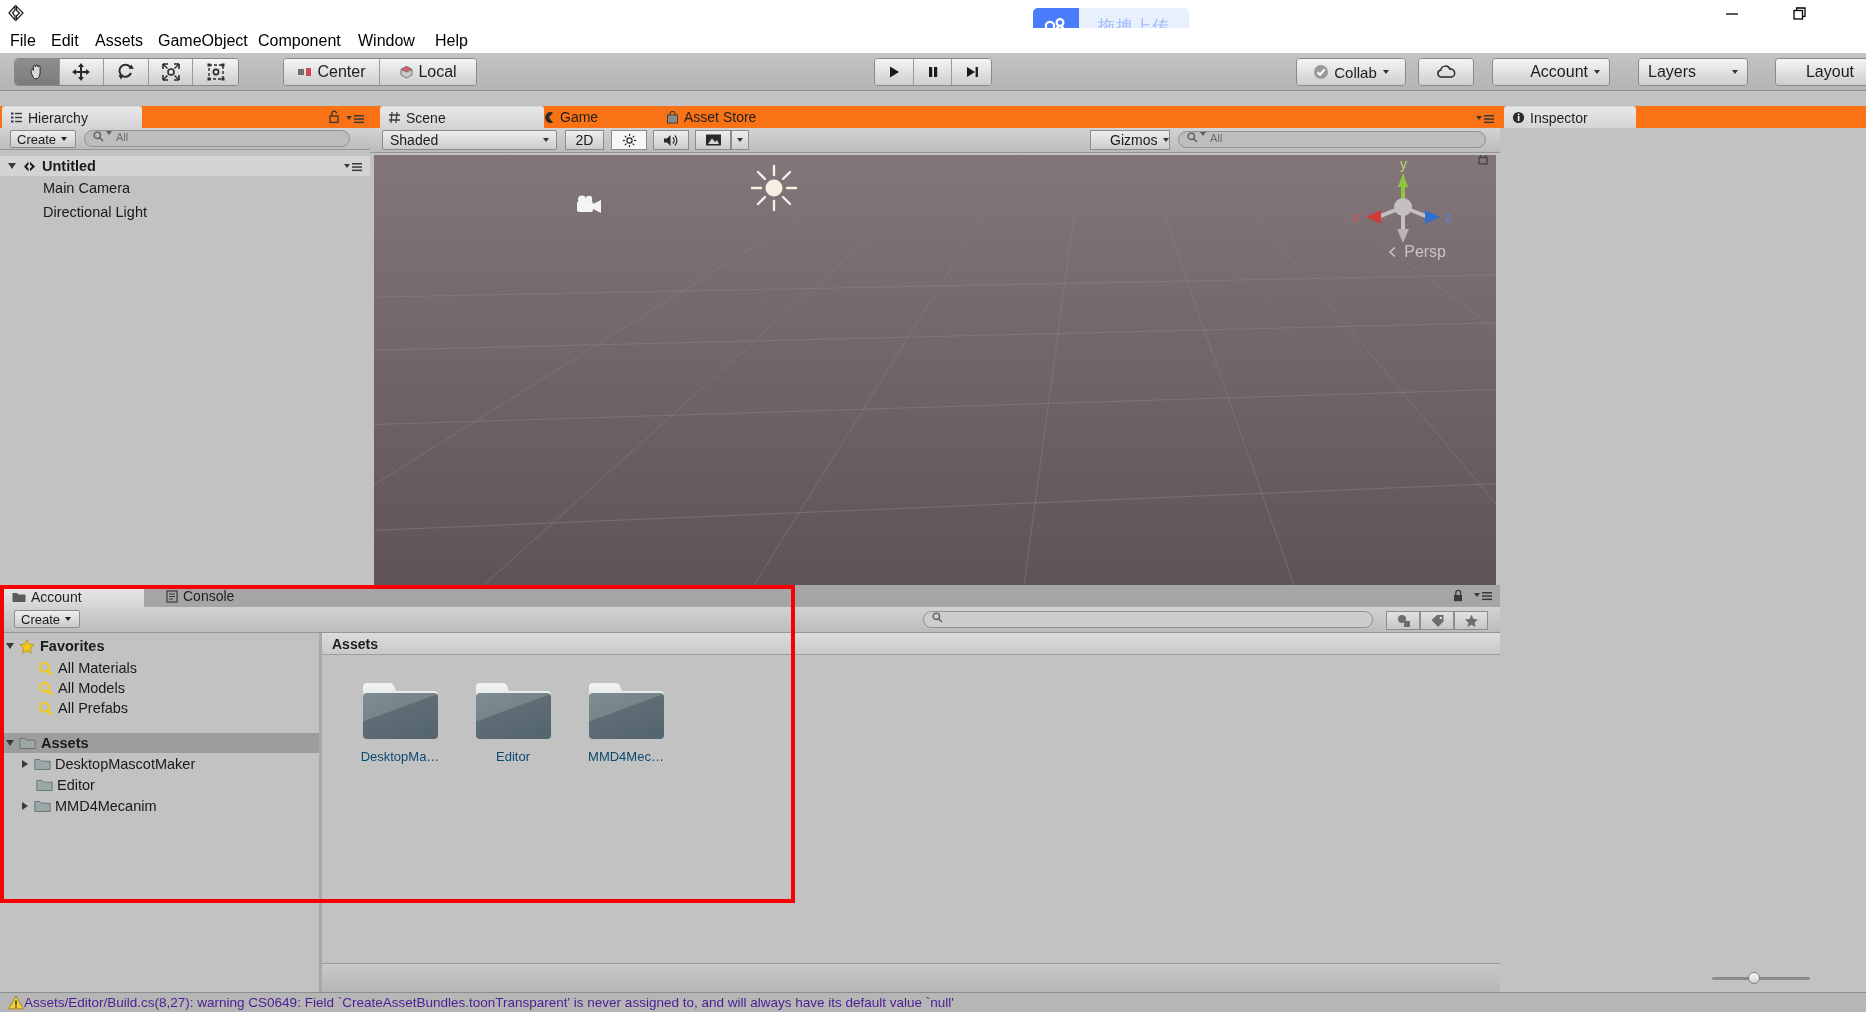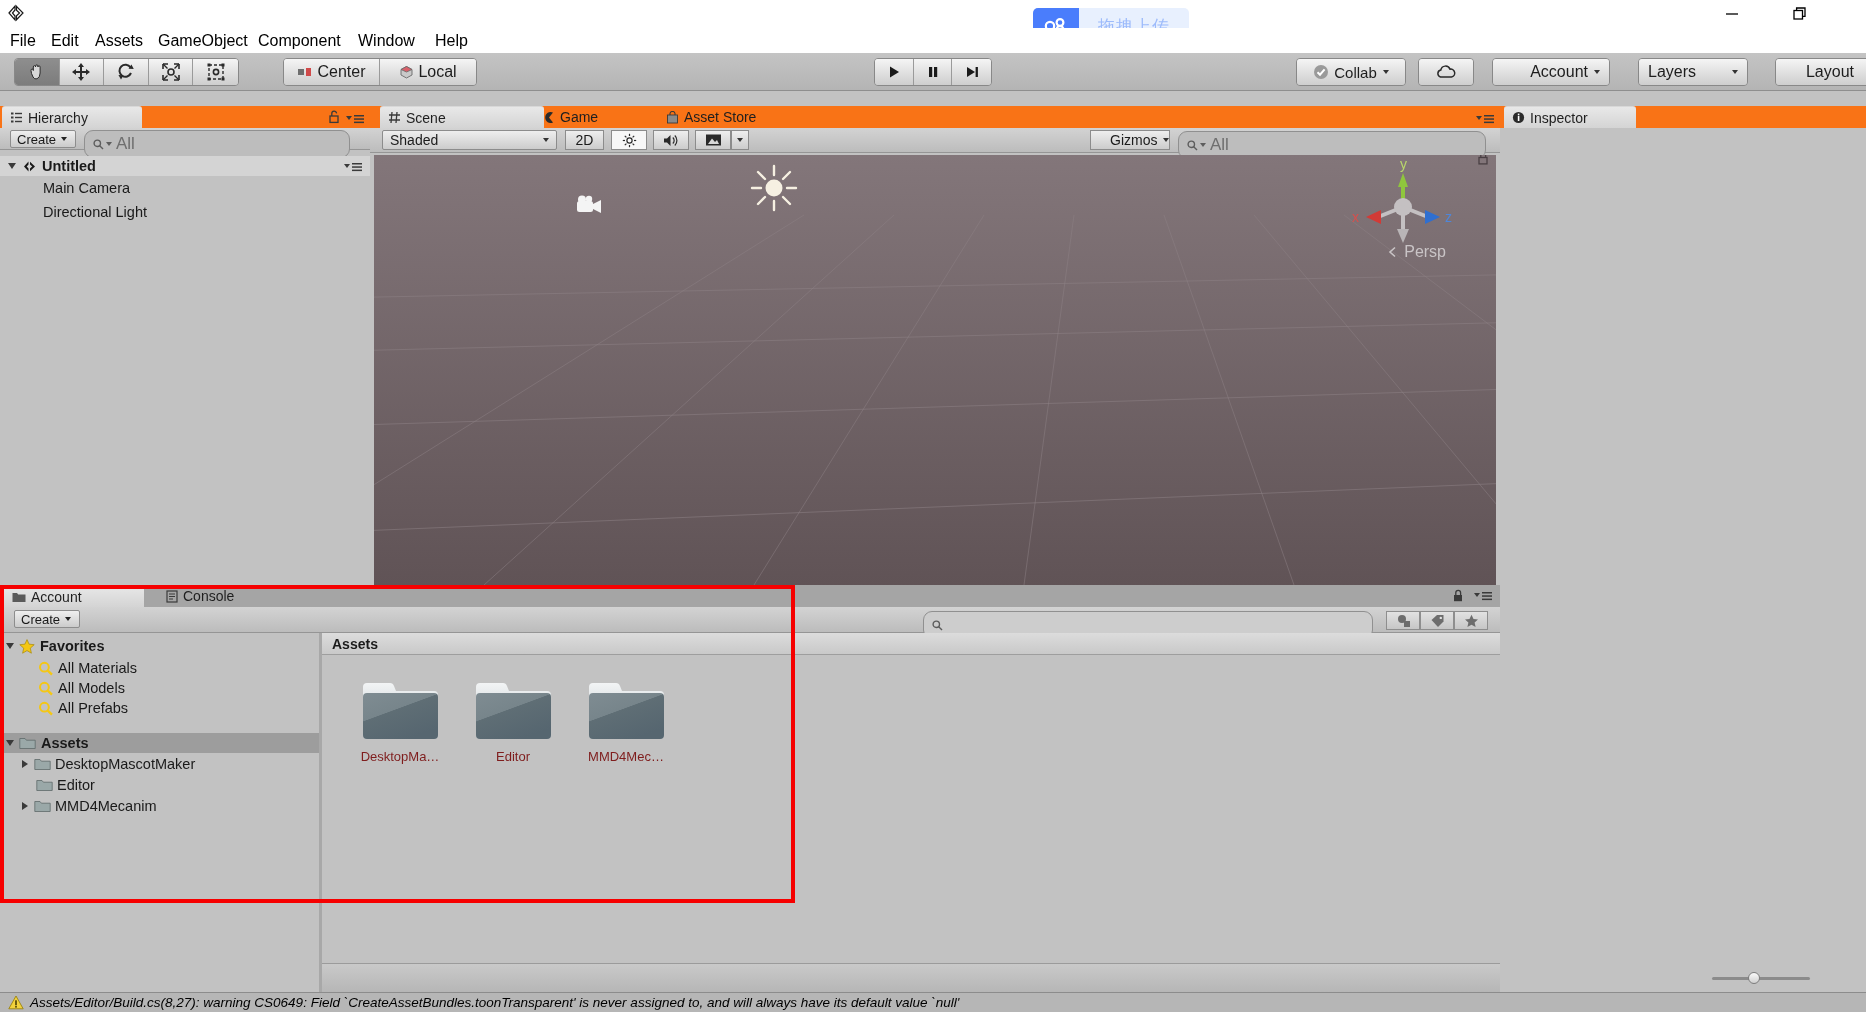--- a/index.html
+++ b/index.html
@@ -116,22 +116,22 @@
     position: absolute; top: 2px; height: 18px;
     display: flex; align-items: center; padding: 0 6px;
     font-size: 13px; color: #191919;
     background: linear-gradient(#efefef, #cbcbcb);
     border: 1px solid #8d8d8d; border-radius: 2px;
   }
   .searchfield {
     position: absolute; height: 17px;
     background: #bdbdbd; border: 1px solid #909090;
     border-radius: 9px;
-    display: flex; align-items: center; padding: 13px 8px;
-    font-size: 17px; color: #6f6f6f;
+    display: flex; padding: 0 8px;
+    font-size: 11px; color: #6f6f6f;
   }
   .searchfield .mag {
     width: 11px; height: 11px; margin-right: 2px;
     display: inline-flex; align-items: center;
   }
 
   
   .hrow {
     position: absolute; height: 20px; left: 0;
     display: flex; align-items: center;
@@ -161,42 +161,40 @@
     background: linear-gradient(#dcdcdc, #c9c9c9);
     border-bottom: 1px solid #9e9e9e;
     display: flex; align-items: center; padding-left: 10px;
     font-size: 14px; font-weight: bold; color: #1b1b1b;
   }
   .folder-item {
     position: absolute; width: 96px;
     display: flex; flex-direction: column; align-items: center;
   }
   .folder-label {
-    margin-top: 6px; font-size: 13px; color: #7f1d1d;
+    margin-top: 6px; font-size: 13px; color: #0c4a6e;
     white-space: nowrap;
   }
 
   
   #red-box {
     position: absolute;
     border: 4px solid #f60000;
     pointer-events: none;
   }
 
   
   #statusbar {
     position: absolute; left: 0; top: 992px; width: 1866px; height: 20px;
     background: #b6b6b6;
     display: flex; align-items: center;
     border-top: 1px solid #8c8c8c;
   }
   #statusbar .st-text {
-    font-size: 13.5px; color: #000000; white-space: nowrap;
-    margin-left: 6px;
-    font-style: italic;
+    font-size: 13.5px; color: #4c1d95; white-space: nowrap;
   }
 
   .slider-track {
     position: absolute; height: 3px; background: #8b8b8b; border-radius: 2px;
   }
   .slider-knob {
     position: absolute; width: 12px; height: 12px; border-radius: 50%;
     background: linear-gradient(#fafafa, #d0d0d0); border: 1px solid #7d7d7d;
   }
   .opt-icon {

